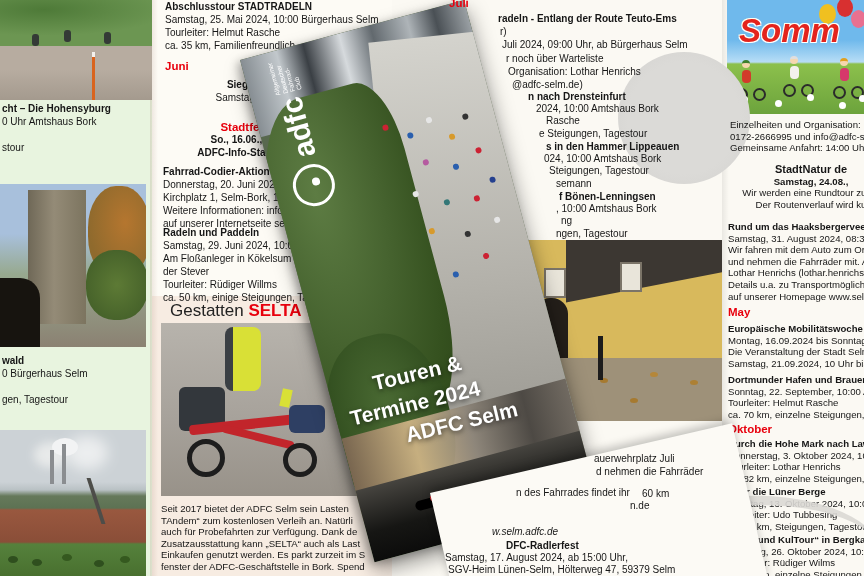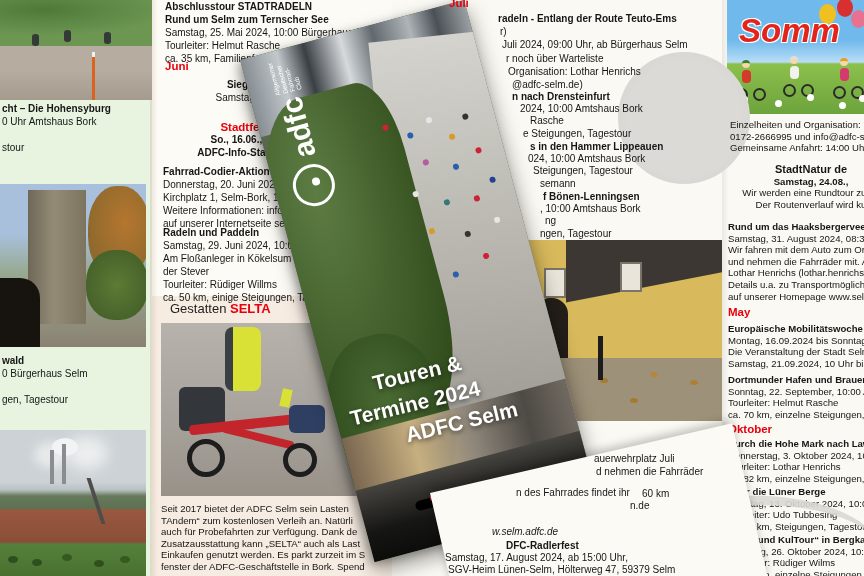--- a/index.html
+++ b/index.html
@@ -9,29 +9,29 @@
   .abs{position:absolute;}
   
   .panel-green{left:0;top:0;width:152px;height:576px;background:#e8f4df;z-index:0;}
   .panel-mid{left:152px;top:0;width:240px;height:296px;background:#fdfbf5;z-index:0;}
   .panel-pink{left:152px;top:296px;width:240px;height:280px;background:#f7ece2;z-index:0;}
   .sep1{left:150px;top:0;width:8px;height:576px;background:linear-gradient(90deg,rgba(120,70,50,.14),transparent);z-index:1;}
   .sep2{left:722px;top:0;width:7px;height:576px;background:linear-gradient(90deg,rgba(0,0,0,.07),transparent);z-index:1;}
   
   .tb{position:absolute;font-size:10px;line-height:12.9px;white-space:nowrap;z-index:2;}
   .tb.sm{font-size:9.6px;line-height:11.6px;}
-  .tb.lh12{line-height:12.2px;}
+  .tb.lh12{line-height:12.2px;margin-left:16px;}
   .tb.ctrblk .ln{text-align:center;}
   .ln.b{font-weight:bold;}
   .ln.h{font-size:11px;}
   .hd{position:absolute;font-weight:bold;font-size:11.5px;color:#e8000d;z-index:2;white-space:nowrap;}
   .frag{position:absolute;font-size:10px;white-space:nowrap;z-index:7;}
   .frag.b{font-weight:bold;}
   .frag.i{font-style:italic;}
-  .gestatten{position:absolute;left:170px;top:301px;font-size:13px;z-index:2;color:#222;text-align:center;}
+  .gestatten{position:absolute;left:170px;top:301px;font-size:17px;z-index:2;color:#222;text-align:center;}
   .gestatten .brand{color:#e8000d;font-weight:bold;}
   
   .photo{position:absolute;overflow:hidden;z-index:1;}
   .ph-cyc{left:0;top:0;width:152px;height:100px;background:linear-gradient(180deg,#6c9652 0 46px,#b7aca0 46px 70px,#a49a8e 100%);}
   .ph-cyc .blob{position:absolute;left:-10px;top:-8px;width:180px;height:44px;background:radial-gradient(ellipse at 30% 40%,#4e7a38,#6c9652 70%);}
   .ph-cyc .fig{position:absolute;width:7px;height:12px;background:#343a36;border-radius:3px;}
   .ph-cyc .pole{position:absolute;left:92px;top:52px;width:3px;height:48px;background:#d9641e;border-top:5px solid #f4f2ee;}
   .ph-ruin{left:0;top:184px;width:146px;height:163px;background:linear-gradient(180deg,#a8c0dc 0 50px,#97a98f 90px,#8b8172 100%);}
   .ph-ruin .tower{position:absolute;left:28px;top:6px;width:58px;height:134px;background:linear-gradient(90deg,#6f6857,#948b77 45%,#7c745f);}
   .ph-ruin .arch{position:absolute;left:0;top:94px;width:40px;height:69px;background:#17140f;border-top-right-radius:20px;}
@@ -141,21 +141,20 @@
     </div>
   <div class="tb" style="left:2px;top:355px;width:148px;">
       <div class="ln b">wald</div>
       <div class="ln">0 Bürgerhaus Selm</div>
       <div class="ln">&nbsp;</div>
       <div class="ln">gen, Tagestour</div>
     </div>
 
   <div class="tb" style="left:165px;top:1px;width:224px;">
       <div class="ln b">Abschlusstour STADTRADELN</div>
-      <div class="ln b">Rund um Selm zum Ternscher See</div>
       <div class="ln">Samstag, 25. Mai 2024, 10:00 Bürgerhaus Selm</div>
       <div class="ln">Tourleiter: Helmut Rasche</div>
       <div class="ln">ca. 35 km, Familienfreundlich</div>
     </div>
   <div class="hd" style="left:165px;top:60px;">Juni</div>
   <div class="tb ctrblk" style="left:185px;top:79px;width:120px;">
       <div class="ln b">Siegere</div>
       <div class="ln">Samstag, 08.</div>
     </div>
   <div class="hd" style="left:185px;top:121px;width:120px;text-align:center;">Stadtfest</div>

